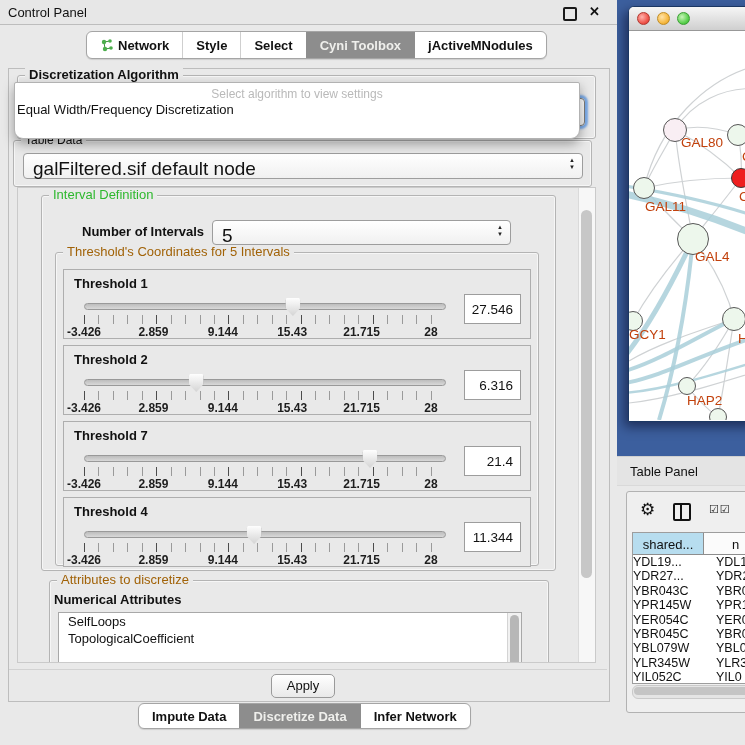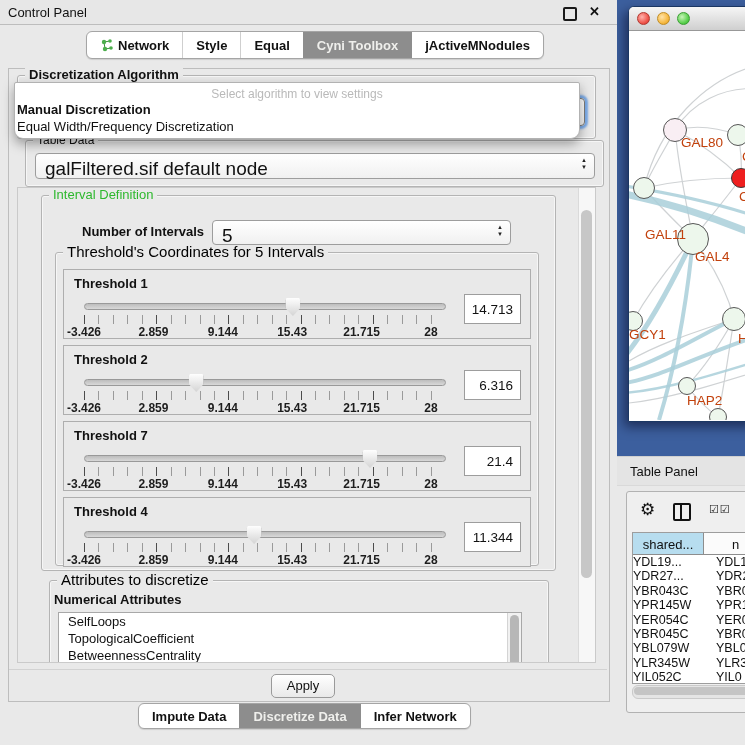--- a/index.html
+++ b/index.html
@@ -30,37 +30,37 @@
   .algo-legend{font-weight:bold;font-size:13px;}
   .algo-combo{position:absolute;left:9px;top:22px;width:556px;height:26px;background:linear-gradient(#ffffff,#f0f0f0);
     border:1px solid #7c7c7c;border-radius:4px;box-shadow:0 0 2px 3px rgba(95,155,231,.8);}
 
   .popup{position:absolute;left:14px;top:82px;width:564px;height:55px;background:#fff;border:1px solid #b2b2b2;
     border-radius:2px 2px 9px 9px;box-shadow:0 5px 12px rgba(0,0,0,.35);z-index:20;}
   .popup-hint{text-align:center;color:#b9b9b9;font-size:12px;padding-top:4px;}
   .popup-opt{font-size:13px;line-height:17px;padding-left:2px;white-space:nowrap;}
   .popup-opt.bold{font-weight:bold;}
 
-  .td-group{left:16px;top:71px;width:577px;height:45px;}
+  .td-group{left:4px;top:71px;width:577px;height:45px;}
   .combo{position:absolute;background:linear-gradient(#ffffff,#f0f0f0);border:1px solid #9d9d9d;border-radius:4px;}
   .combo-text{position:absolute;left:9px;top:4px;font-size:19px;white-space:nowrap;}
   .stepper{position:absolute;right:7px;top:3px;display:flex;flex-direction:column;align-items:center;font-size:6px;line-height:7px;color:#222;}
   .td-combo{left:9px;top:12px;width:558px;height:24px;}
 
   .scrollarea{position:absolute;left:8px;top:118px;width:577px;height:474px;border:1px solid #cacaca;overflow:hidden;background:#e9e9e9;}
   .sa-scrollbar{position:absolute;right:0;top:0;width:16px;height:474px;background:#f7f7f7;border-left:1px solid #dadada;}
   .sa-thumb{position:absolute;left:2px;top:22px;width:11px;height:368px;background:#c7c7c7;border-radius:6px;}
 
   .ig{left:23px;top:7px;width:513px;height:374px;}
   .ig-legend{color:#2eb82e;font-size:13px;}
   .num-label{position:absolute;left:40px;top:28px;font-size:13px;font-weight:bold;}
   .num-combo{left:170px;top:24px;width:297px;height:23px;}
 
   .tc-group{left:13px;top:56px;width:482px;height:312px;}
-  .blue-legend{color:#000000;font-size:15px;}
+  .blue-legend{color:#a16207;font-size:13px;}
 
   .tp-panel{position:absolute;left:7px;width:466px;height:68px;border:1px solid #aeaeae;background:#e9e9e9;}
   .tp-label{position:absolute;left:10px;top:6px;font-size:13px;font-weight:bold;}
   .slider{position:absolute;left:20px;top:28px;width:362px;height:38px;}
   .track{position:absolute;left:0;top:5px;width:360px;height:5px;background:linear-gradient(#bdbdbd,#d8d8d8);
     border:1px solid #999;border-radius:4px;}
   .thumb{position:absolute;top:0;width:15px;height:18px;transform:translateX(-50%);
     background:linear-gradient(#fefefe,#d4d4d4);clip-path:polygon(8% 0,92% 0,100% 12%,100% 55%,50% 100%,0 55%,0 12%);
     filter:drop-shadow(0 0 1px #777);}
   .ticks{position:absolute;left:0;top:17px;width:361px;height:9px;
@@ -107,21 +107,21 @@
   .node-red{left:102px;top:137px;width:20px;height:20px;background:#ee1f1f;border-color:#3a3a3a;}
   .node-gal11{left:4px;top:146px;width:22px;height:22px;}
   .node-gal4{left:48px;top:192px;width:32px;height:32px;}
   .node-gcy1{left:-6px;top:280px;width:20px;height:20px;}
   .node-h{left:93px;top:276px;width:24px;height:24px;}
   .node-hap2{left:49px;top:346px;width:18px;height:18px;}
   .node-b{left:80px;top:377px;width:18px;height:18px;}
   .nlabel{position:absolute;font-size:13.5px;color:#c2410c;white-space:nowrap;}
   .nl-gal80{left:52px;top:104px;}
   .nl-g{left:113px;top:118px;}
-  .nl-gal11{left:16px;top:168px;margin-top:28px;}
+  .nl-gal11{left:16px;top:168px;}
   .nl-c{left:110px;top:158px;}
   .nl-gal4{left:66px;top:218px;}
   .nl-gcy1{left:0px;top:296px;}
   .nl-h{left:109px;top:300px;}
   .nl-hap2{left:58px;top:362px;}
 
   .tp-bar{position:absolute;left:0;top:456px;width:128px;height:28px;background:#e4e4e4;border-top:1px solid #d0d0d0;border-bottom:1px solid #d9d9d9;}
   .tp-bar-title{position:absolute;left:13px;top:7px;font-size:13px;}
   .tp-bg{position:absolute;left:0;top:486px;width:128px;height:259px;background:#e9e9e9;}
   .floater{position:absolute;left:9px;top:5px;width:125px;height:220px;background:#efefef;border:1px solid #b2b2b2;border-radius:3px;}
@@ -162,21 +162,21 @@
             <circle cx="10" cy="3" r="1.8" fill="#4cae4c"></circle>
           <circle cx="5" cy="11" r="2.2" fill="#4cae4c"></circle>
             <circle cx="11" cy="10" r="1.8" fill="#4cae4c"></circle>
         </svg>
         <span>Network</span>
       </div>
       <div class="seg-item">
         <span>Style</span>
       </div>
       <div class="seg-item">
-        <span>Equal</span>
+        <span>Select</span>
       </div>
       <div class="seg-item selected">
         <span>Cyni Toolbox</span>
       </div>
       <div class="seg-item">
         <span>jActiveMNodules</span>
       </div>
     </div>
 
     <div class="cp-outer">
@@ -221,21 +221,21 @@
                 <div class="ticks"></div>
                 <div class="ticklabels">
                   <span>-3.426</span>
                   <span>2.859</span>
                   <span>9.144</span>
                   <span>15.43</span>
                   <span>21.715</span>
                   <span>28</span>
                 </div>
               </div>
-              <div class="valbox">14.713</div>
+              <div class="valbox">27.546</div>
             </div>
 
             <div class="tp-panel" style="top:92px;">
               <span class="tp-label">Threshold 2</span>
               <div class="slider">
                 <div class="track"></div>
                 <div class="thumb" style="left: 31%;"></div>
                 <div class="ticks"></div>
                 <div class="ticklabels">
                   <span>-3.426</span>
@@ -286,21 +286,20 @@
             </div>
           </div>
         </div>
 
         <div class="group attr-group">
           <span class="legend blue-legend">Attributes to discretize</span>
           <span class="attr-title">Numerical Attributes</span>
           <div class="listbox">
             <div class="listbox-item">SelfLoops</div>
             <div class="listbox-item">TopologicalCoefficient</div>
-            <div class="listbox-item">BetweennessCentrality</div>
             <div class="list-scroll">
               <div class="list-thumb"></div>
             </div>
           </div>
         </div>
 
         <div class="sa-scrollbar">
           <div class="sa-thumb"></div>
         </div>
       </div>
@@ -317,21 +316,20 @@
       <div class="seg-item selected">
         <span>Discretize Data</span>
       </div>
       <div class="seg-item">
         <span>Infer Network</span>
       </div>
     </div>
 
     <div class="popup">
       <div class="popup-hint">Select algorithm to view settings</div>
-      <div class="popup-opt bold">Manual Discretization</div>
       <div class="popup-opt">Equal Width/Frequency Discretization</div>
     </div>
   </div>
 
   <div class="desktop">
 
     <div class="macwin">
       <div class="macwin-titlebar">
         <span class="light light-red"></span>
         <span class="light light-yellow"></span>

